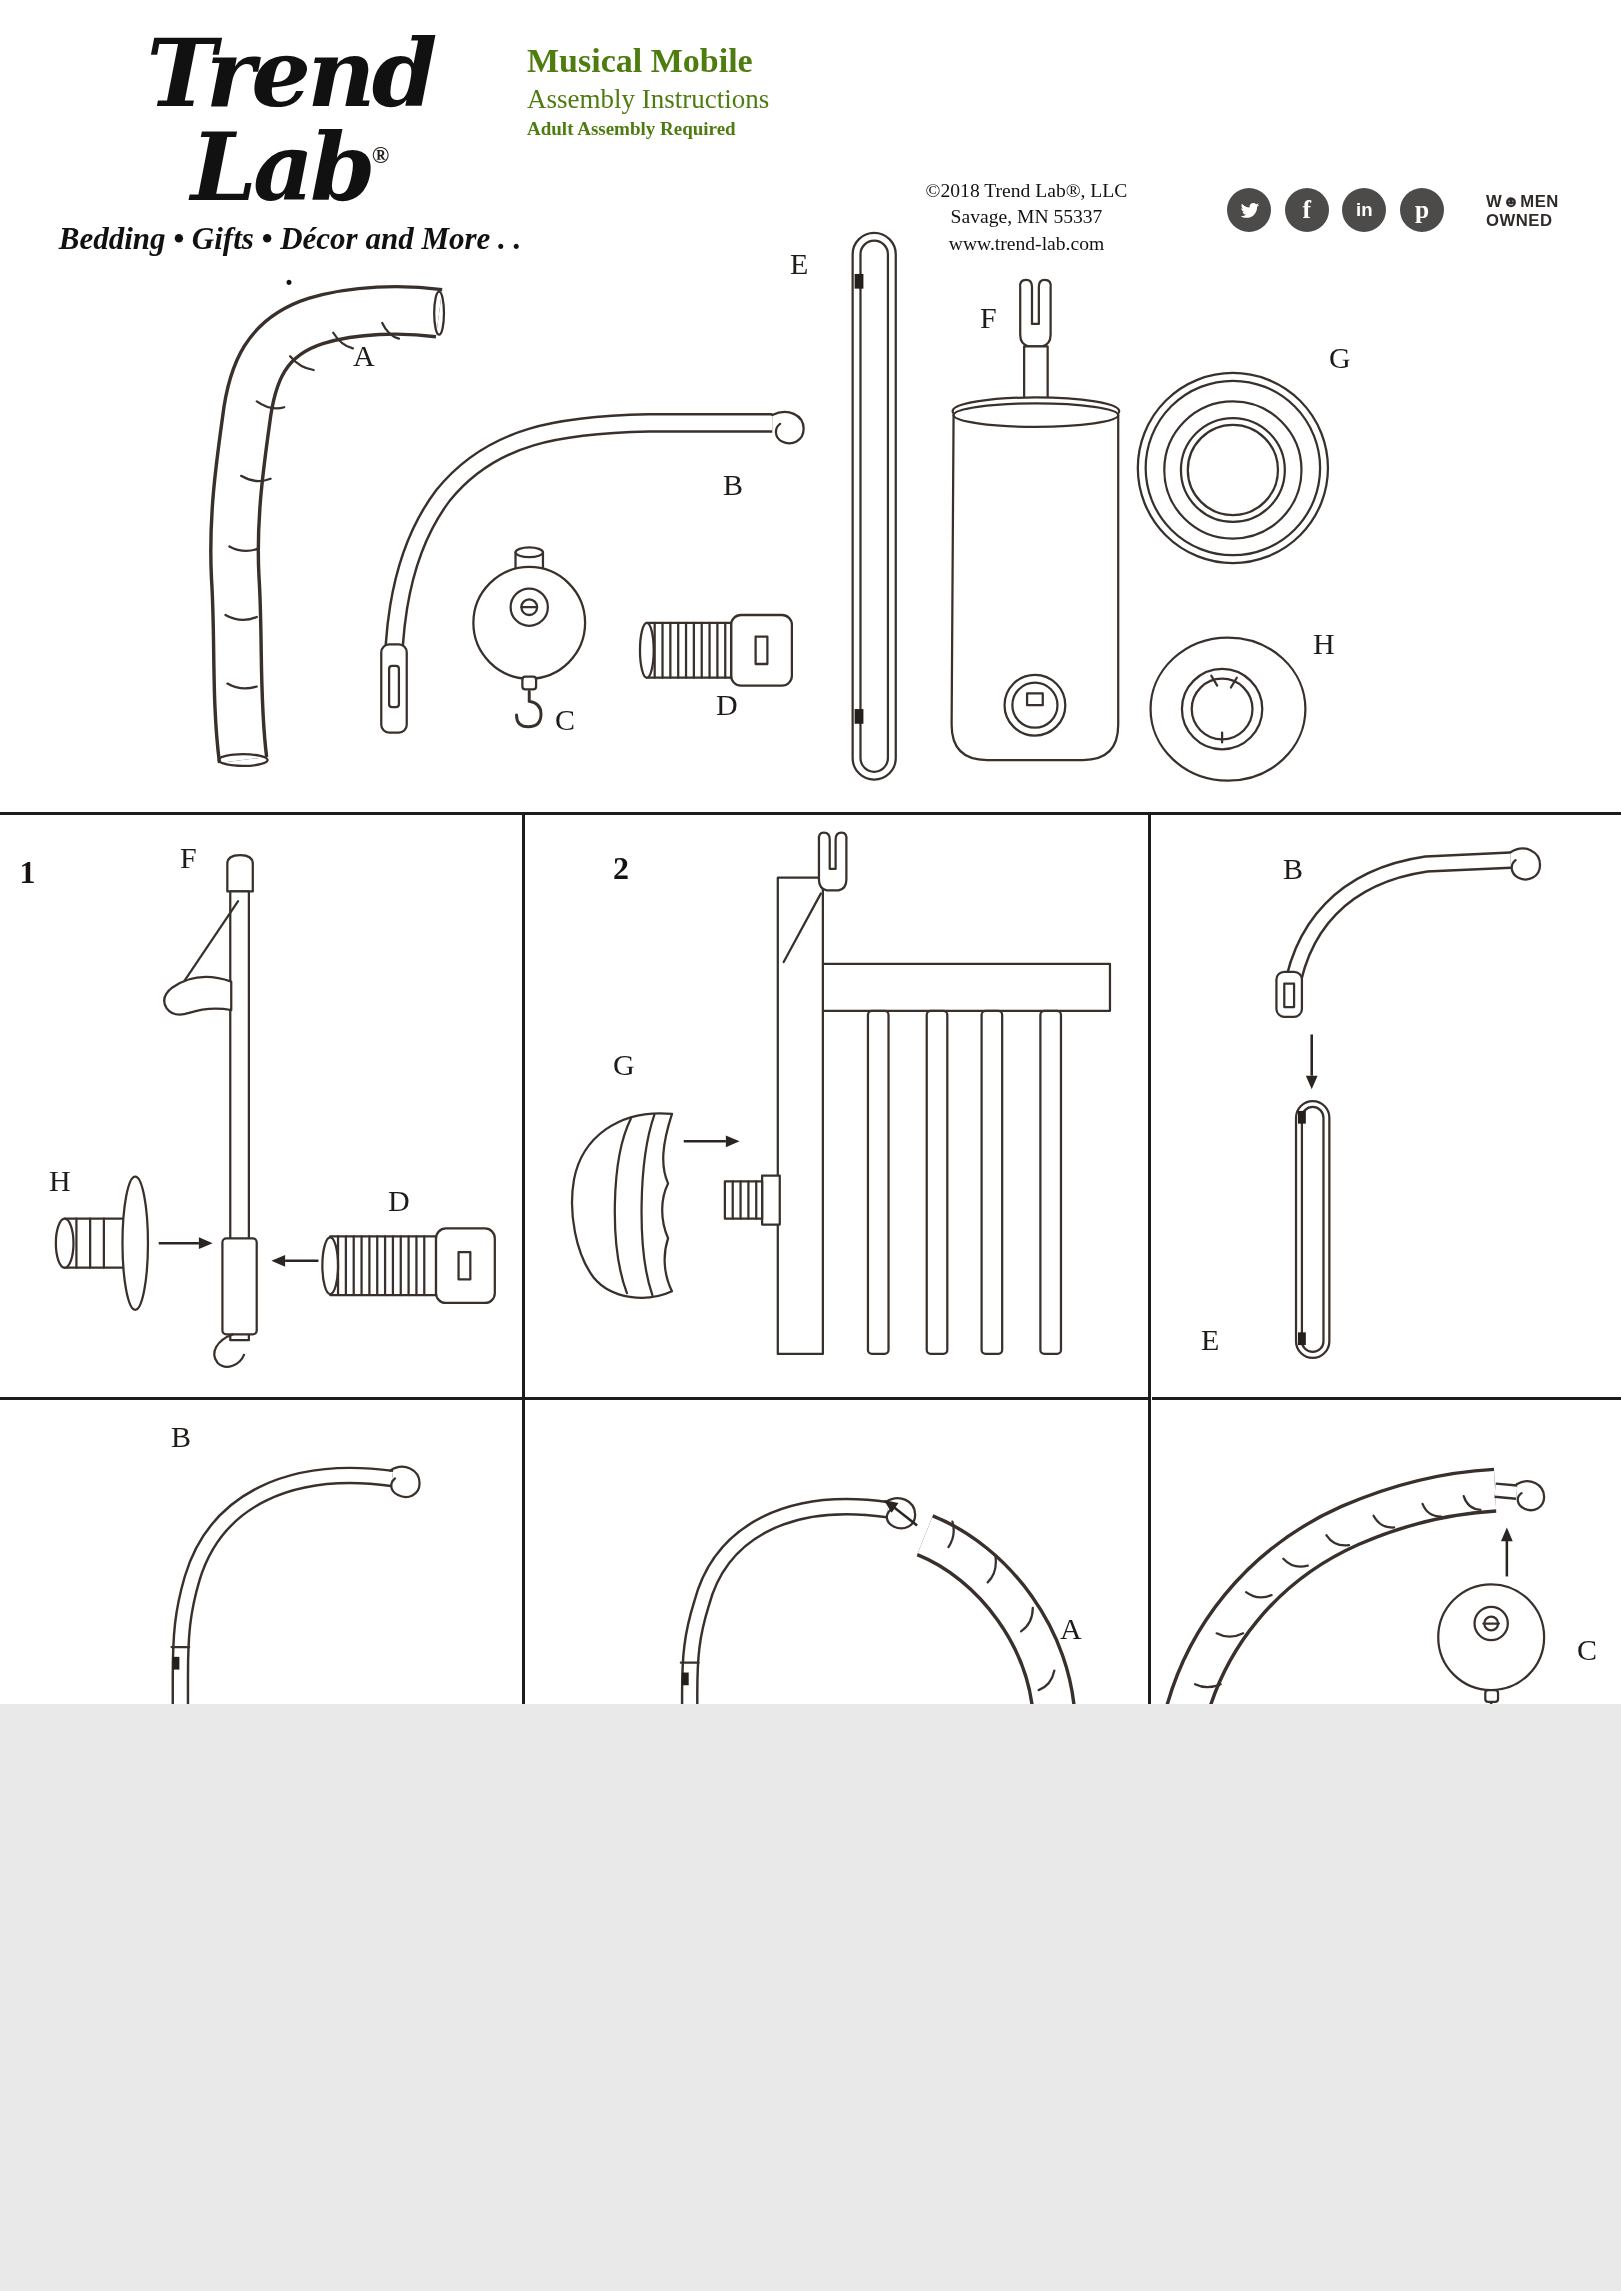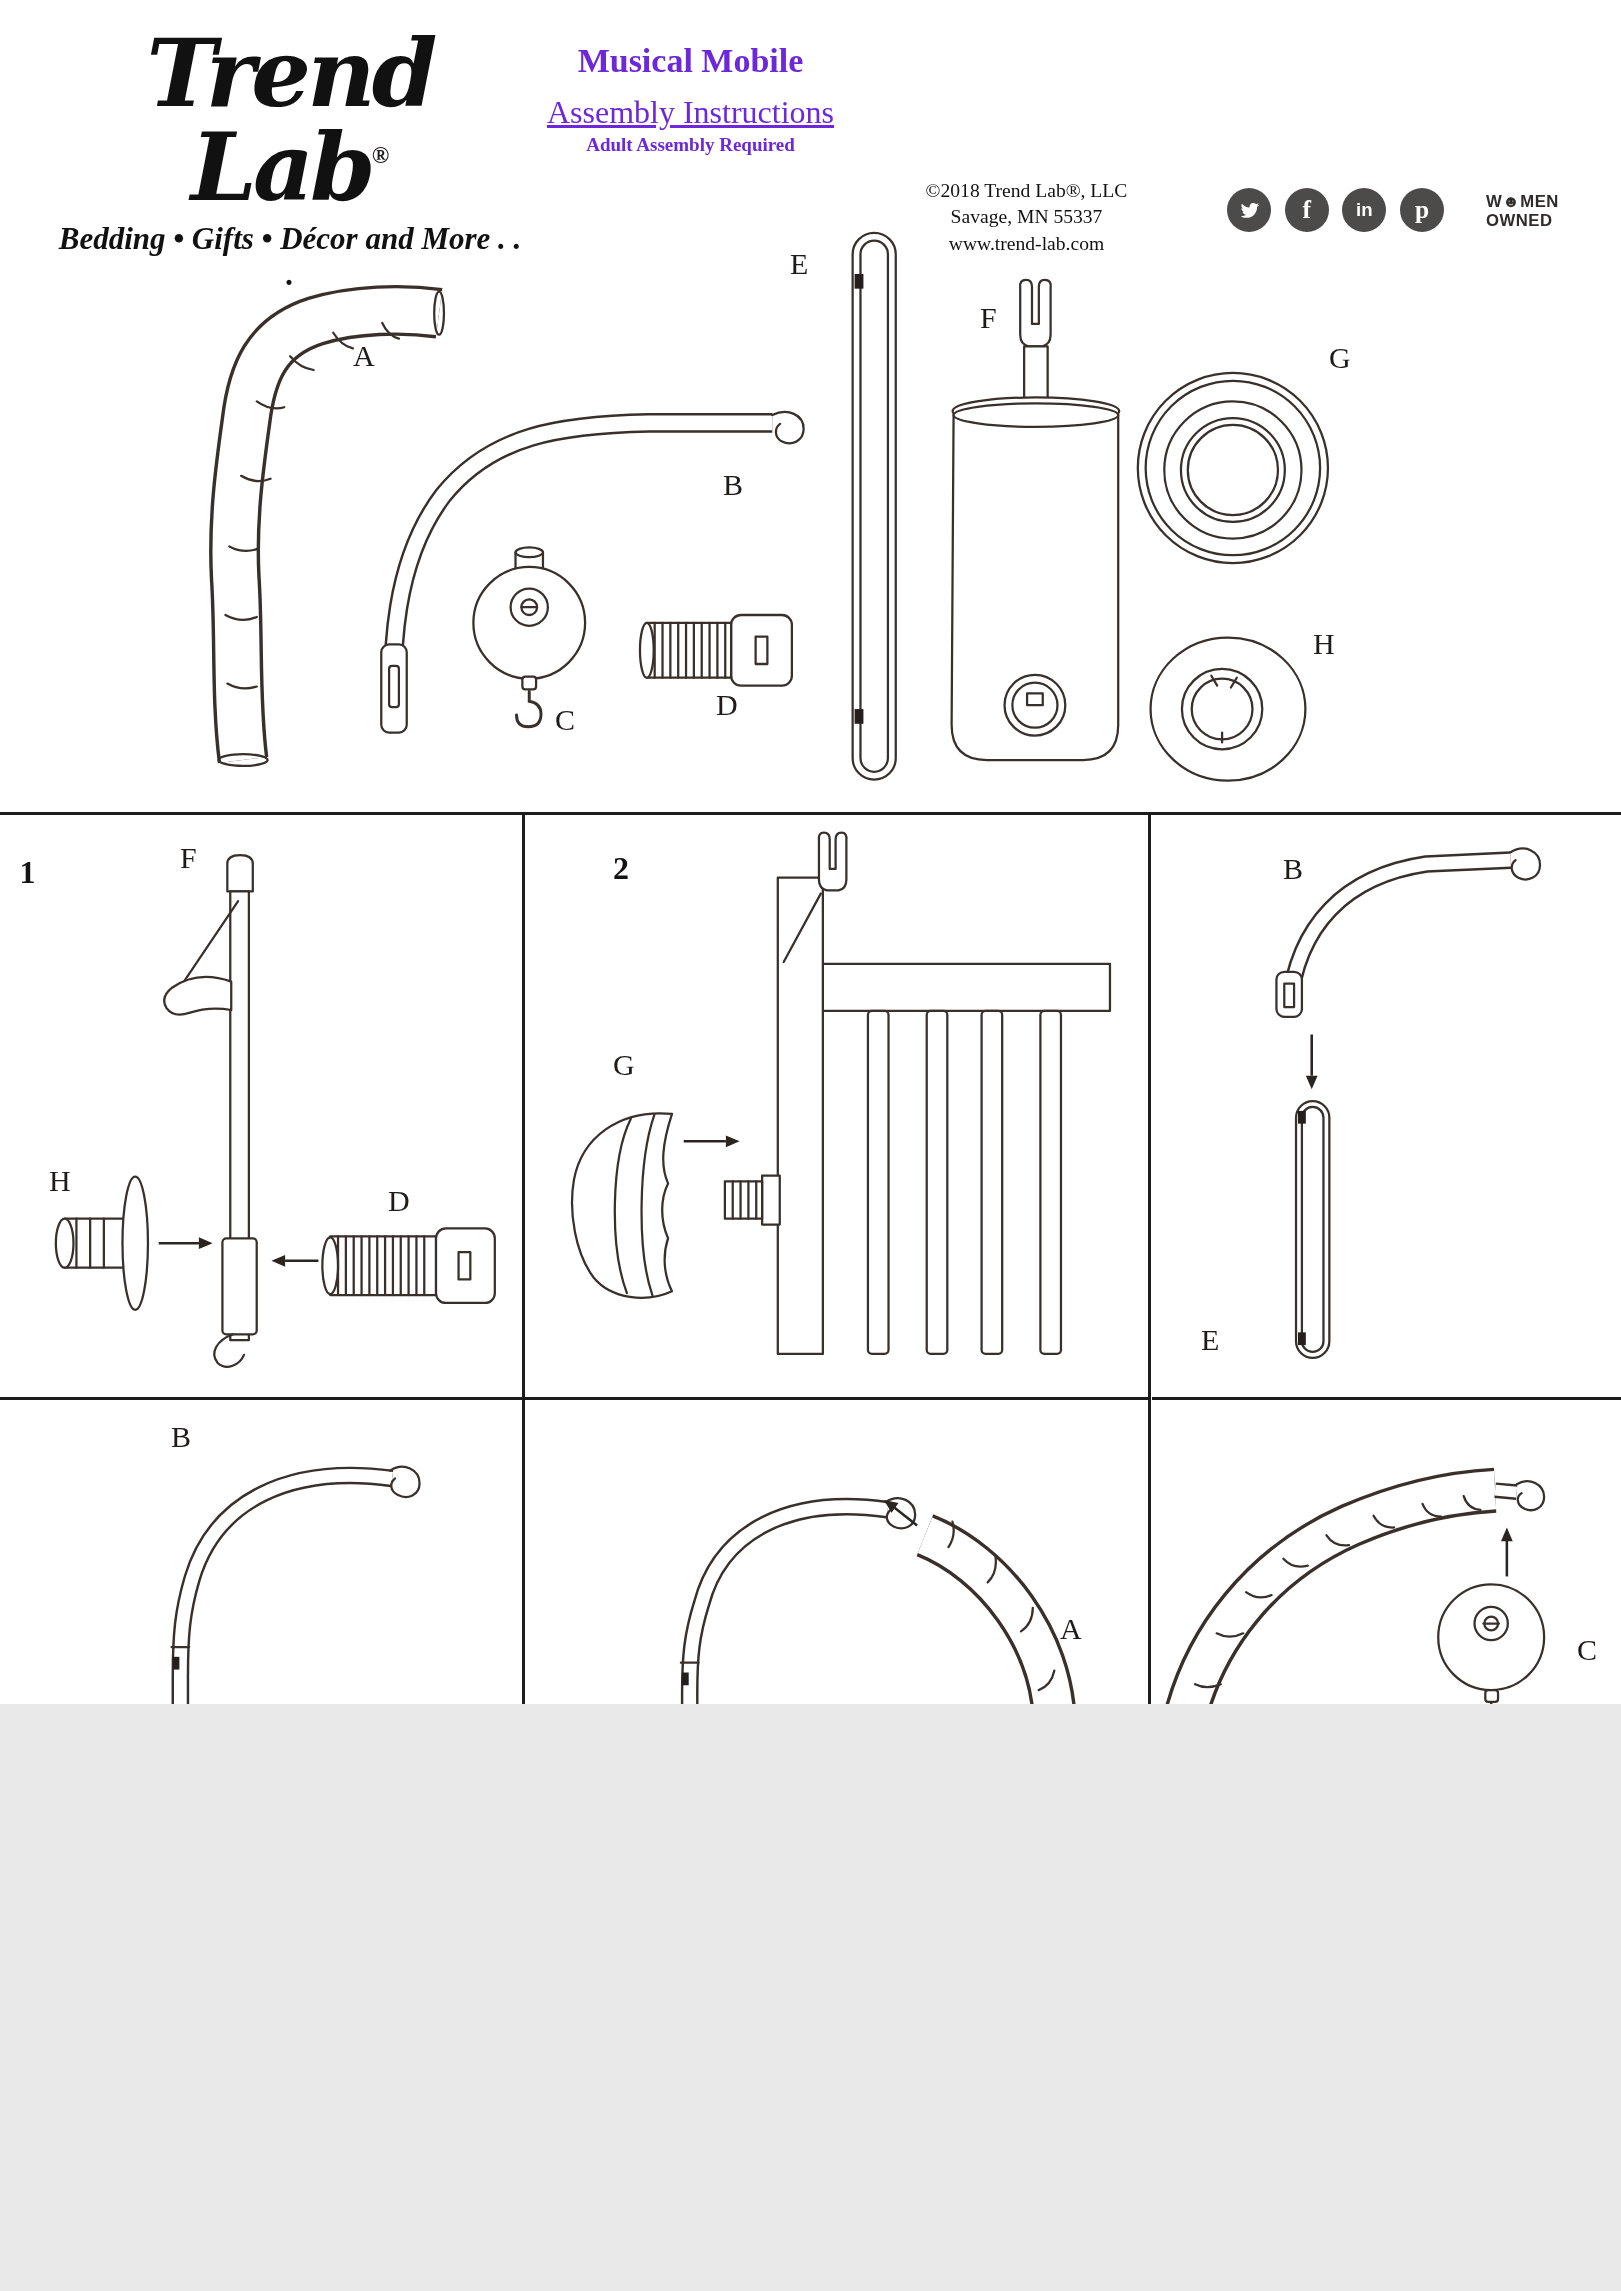--- a/index.html
+++ b/index.html
@@ -5,24 +5,24 @@
   html,body{margin:0;padding:0;background:#e9e9e9;}
   .page{position:relative;width:1621px;height:1704px;background:#ffffff;overflow:hidden;
         font-family:"Liberation Serif",serif;color:#1f1b18;}
   
   .logo-block{position:absolute;left:55px;top:25.5px;width:470px;text-align:center;}
   .logo-text{font-family:"DejaVu Serif",serif;font-weight:bold;font-style:italic;
              font-size:94px;line-height:1;letter-spacing:-3.9px;color:#111;}
   .reg{font-size:23.5px;vertical-align:37px;font-style:normal;font-weight:bold;}
   .tagline{font-family:"Liberation Serif",serif;font-weight:bold;font-style:italic;
            font-size:31px;margin-top:7.8px;color:#111;}
-  .tcol{position:absolute;top:43px;text-align:center;color:#6d28d9;}
+  .tcol{position:absolute;top:43px;color:#4d7c0f;}
   .tcol.c1{left:527px;width:327px;} .tcol.c2{left:861px;width:331px;} .tcol.c3{left:1231px;width:343px;}
   .t1{font-weight:bold;font-size:34px;line-height:1.05;}
-  .t2{font-size:32px;margin-top:16px;line-height:1.1;text-decoration:underline;}
+  .t2{font-size:27px;margin-top:6px;line-height:1.1;}
   .t3{font-weight:bold;font-size:19px;margin-top:4px;}
   .pub{position:absolute;left:861px;top:178px;width:331px;text-align:center;
        font-size:19.6px;line-height:1.35;color:#111;}
   .social{position:absolute;left:1227px;top:188px;display:flex;gap:13.7px;}
   .sic{width:44px;height:44px;border-radius:50%;background:#4c4b49;color:#fff;
        display:flex;align-items:center;justify-content:center;}
   .g-fb{font:bold 25.5px "Liberation Serif",serif;}
   .g-in{font:bold 18.6px "Liberation Sans",sans-serif;}
   .g-pin{font:bold 25.5px "Liberation Serif",serif;}
   .women-owned{position:absolute;left:1486px;top:192px;font:bold 16.7px "Liberation Sans",sans-serif;

